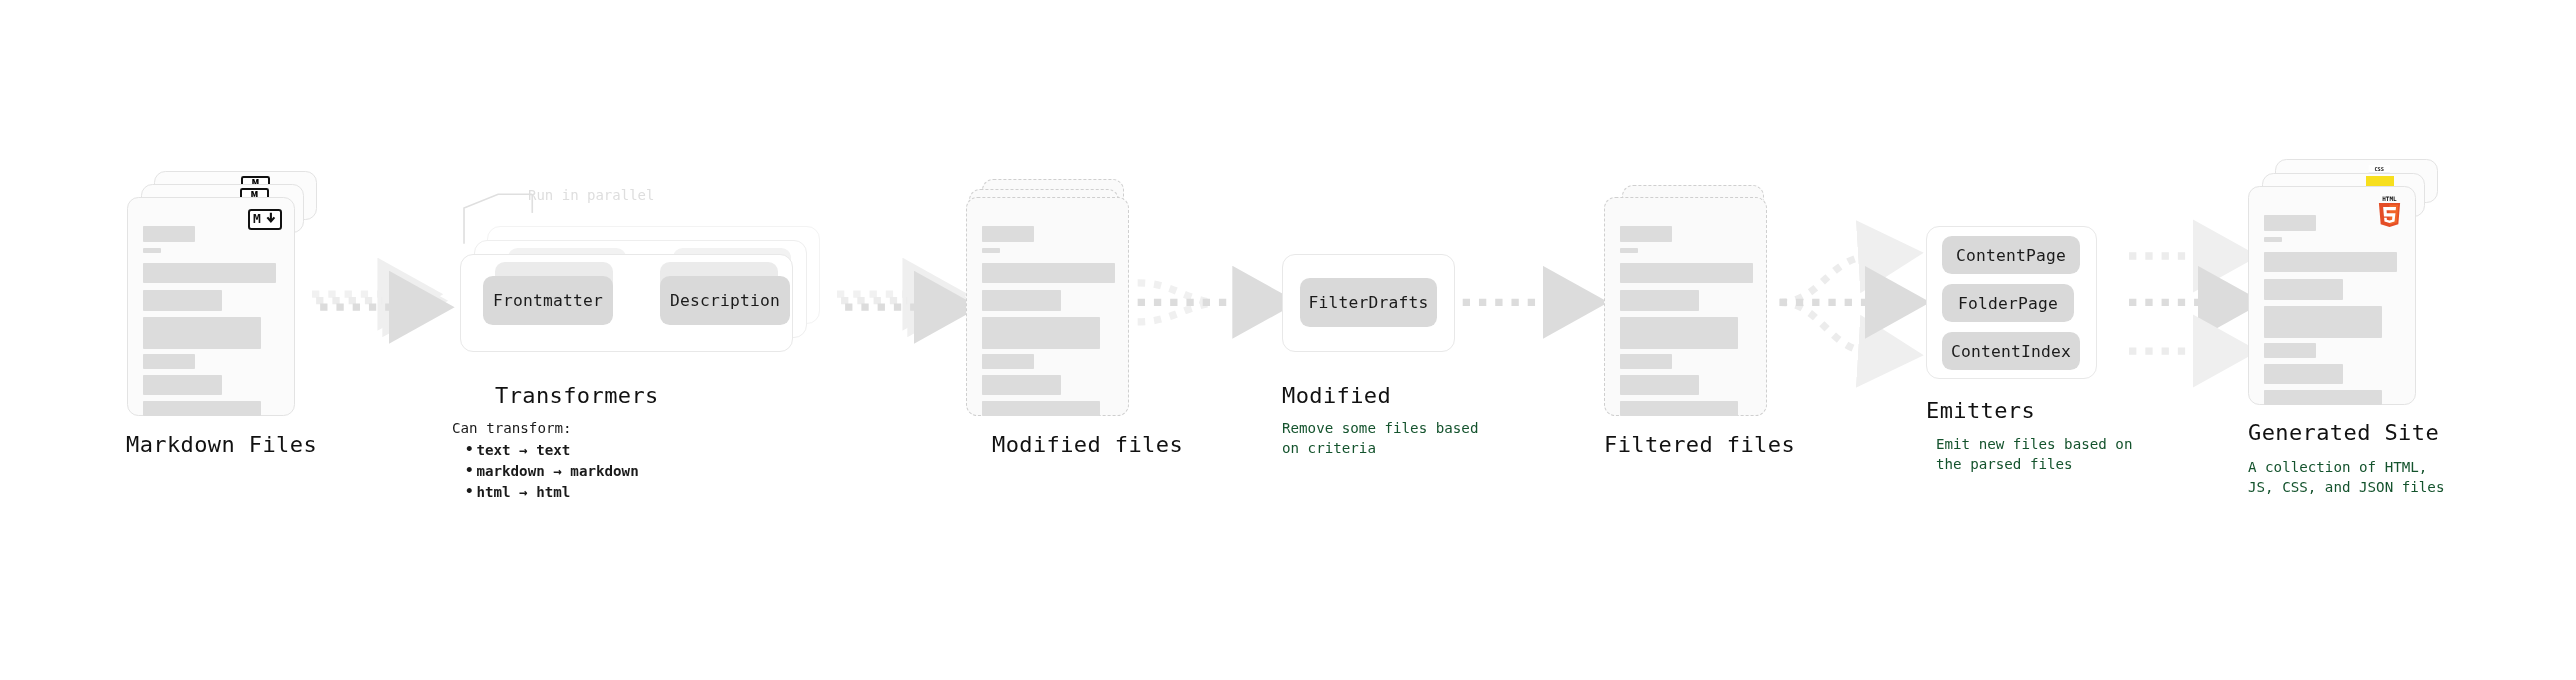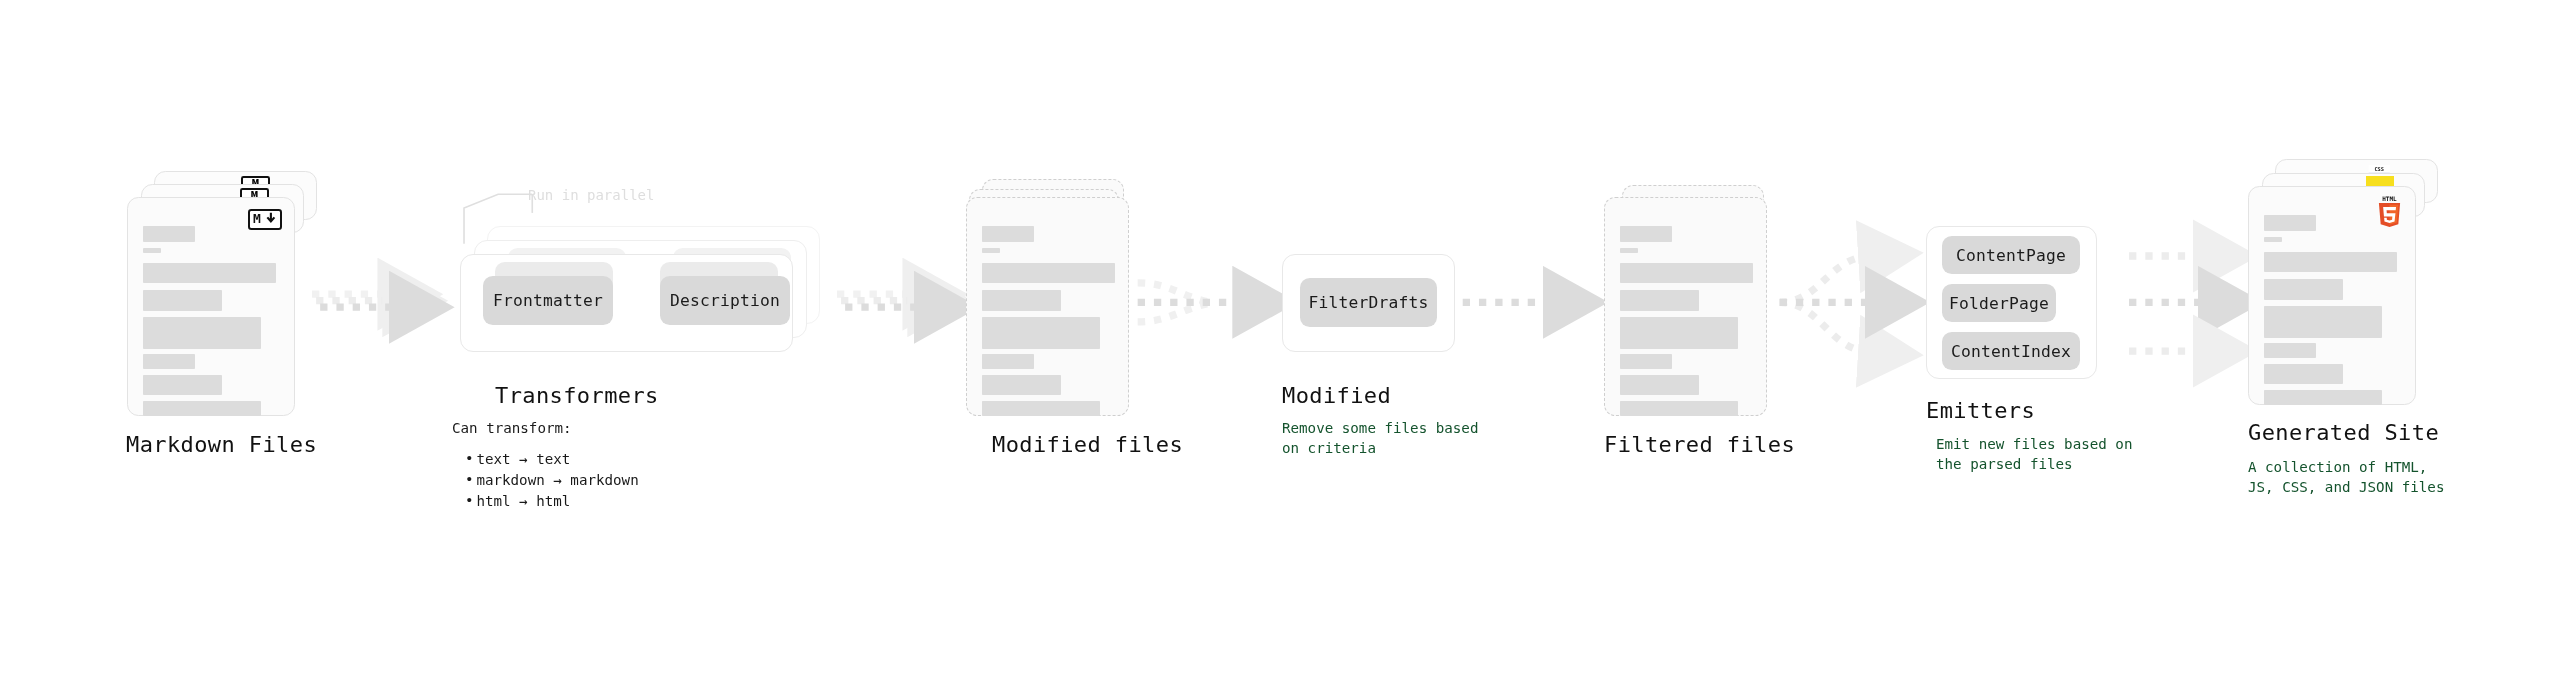--- a/index.html
+++ b/index.html
@@ -127,22 +127,22 @@
   .chip.ghost-b { background: #f2f2f2; color: transparent; }
 
   
   .bullets {
     position: absolute;
     font-size: 14.2px;
     line-height: 21px;
     color: #1a1a1a;
     font-family: "DejaVu Sans Mono", "Liberation Mono", monospace;
   }
-  .bullets .lead { margin-bottom: 10px; }
-  .bullets ul { margin: 0; padding: 0 0 0 13px; list-style: none; }
+  .bullets .lead { margin-bottom: 1px; }
+  .bullets ul { margin: 0; padding: 0 0 0 13px; list-style: none; font-weight: bold; }
   .bullets li { position: relative; padding-left: 11.4px; }
   .bullets li::before {
     content: "\2022";
     position: absolute;
     left: 0; top: -0.8px;
     color: #1a1a1a;
   }
 
   svg.overlay {
     position: absolute;
@@ -313,21 +313,21 @@
       <div class="skel" style="left:14.6px; top:177px; width:79px; height:20.3px;"></div>
       <div class="skel" style="left:14.6px; top:203px; width:118px;height:15.4px;"></div>
     </div>
   </div>
 
   <div class="title" style="left:1604px; top:432px;">Filtered files</div>
 
   <div>
     <div class="group-box" style="left:1926px; top:226px; width:171px; height:153px;"></div>
     <div class="chip" style="left:1942px; top:236px; width:138px; height:38px;">ContentPage</div>
-    <div class="chip" style="left:1942px; top:284px; width:114px; height:38px;">FolderPage</div>
+    <div class="chip" style="left:1942px; top:284px; width:132px; height:38px;">FolderPage</div>
     <div class="chip" style="left:1942px; top:332px; width:138px; height:38px;">ContentIndex</div>
   </div>
 
   <div class="title" style="left:1926px; top:398px;">Emitters</div>
   <div class="subtitle" style="left:1936px; top:434px;">Emit new files based on
 the parsed files</div>
 
   <div class="doc-stack">
 
     <div class="doc-card ghost1 abs" style="left:2275px; top:159px; width:163px; height:44px;"></div>

